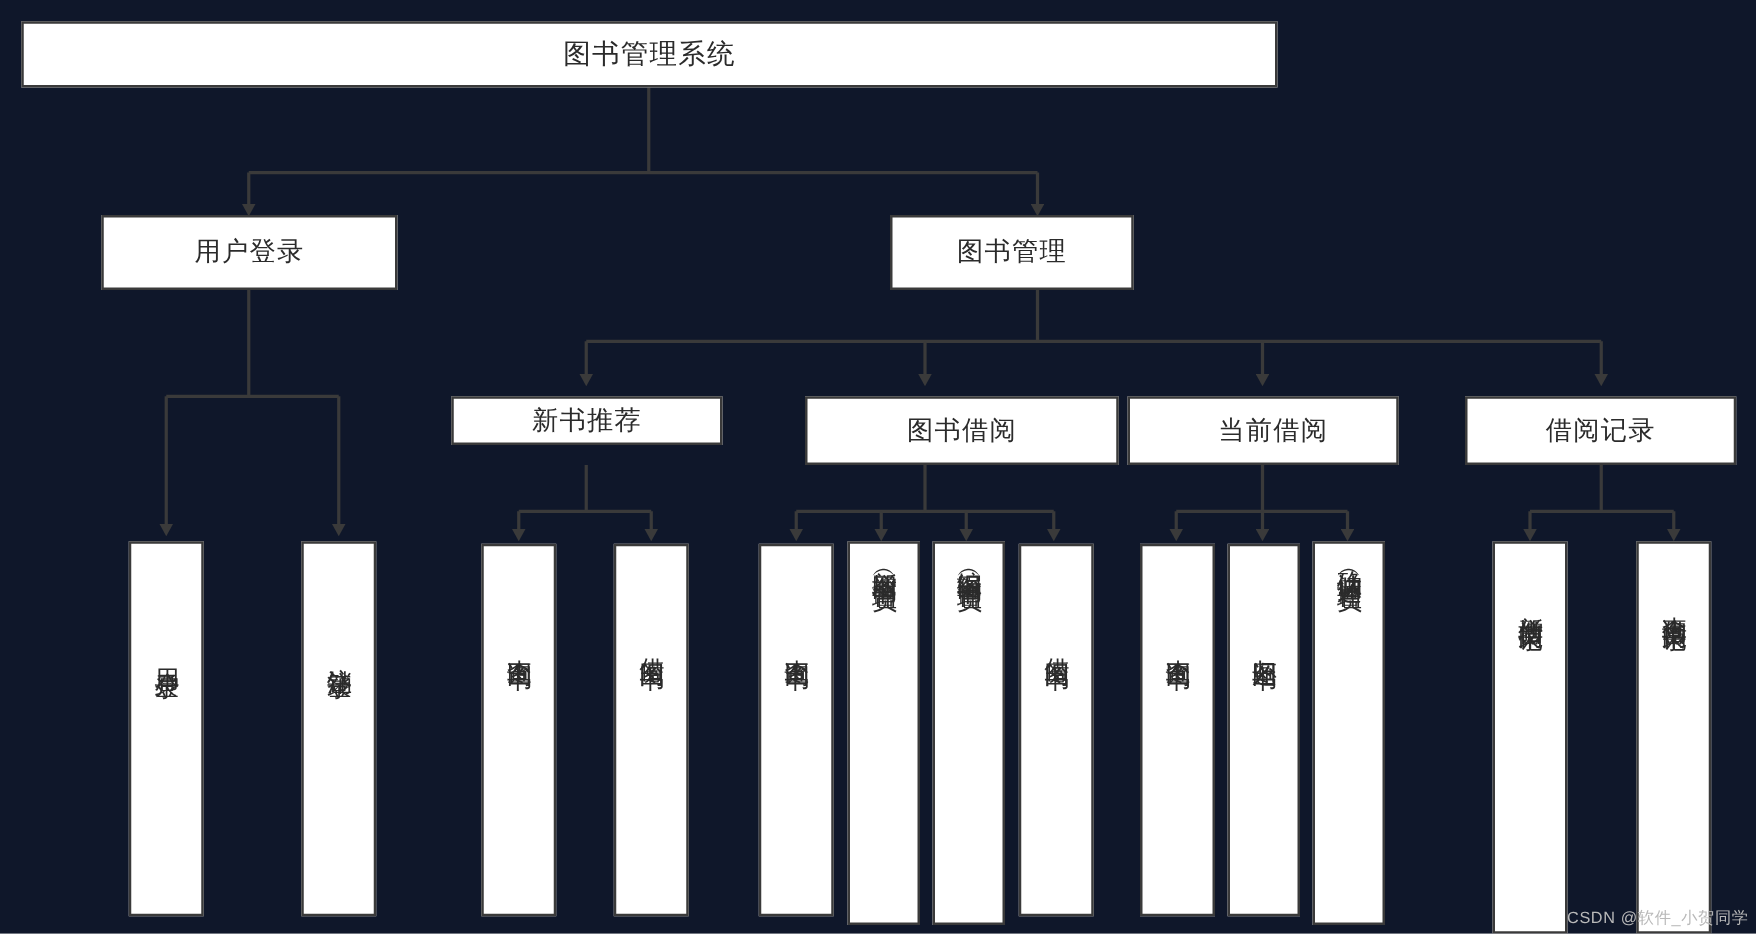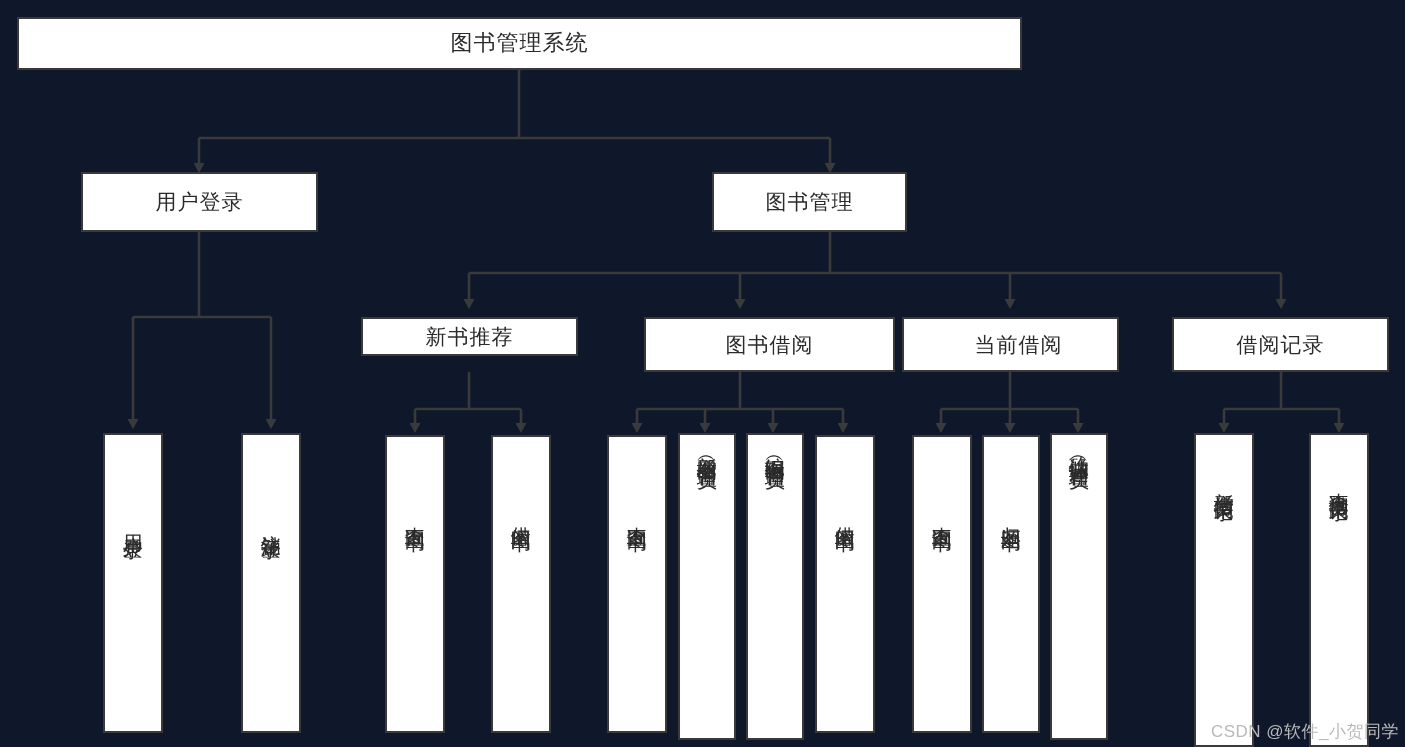--- a/index.html
+++ b/index.html
@@ -59,21 +59,21 @@
     letter-spacing: 2px;
     color: #2b2b2b;
     text-align: center;
     white-space: nowrap;
   }
   
   #watermark {
     position: absolute;
     right: 6px;
     bottom: 4px;
-    font-size: 17px;
+    font-size: 13px;
     color: #b9b9b9;
     letter-spacing: 0.5px;
     white-space: nowrap;
   }
 </style>
 </head>
 <body>
 
 <div id="canvas">
 

